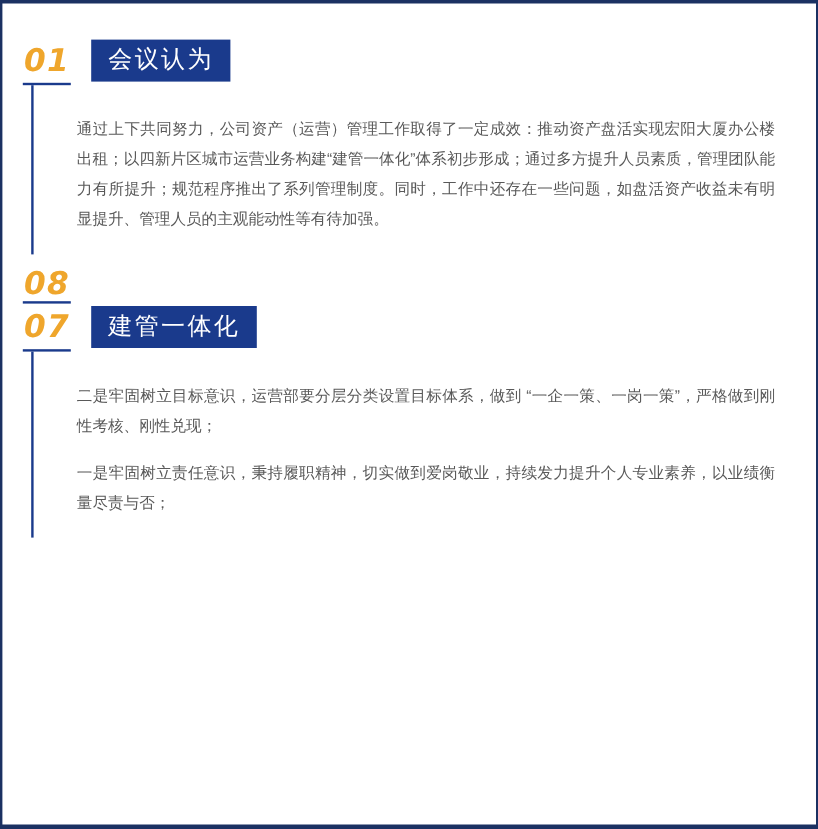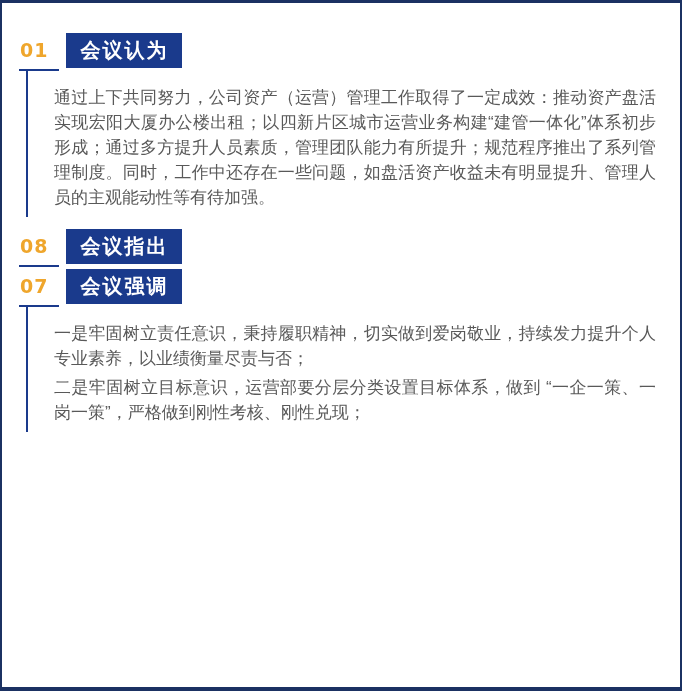--- a/index.html
+++ b/index.html
@@ -19,43 +19,43 @@
     border-left:2px solid var(--navy_dark);
     border-right:2px solid var(--navy_dark);
     padding:30px 18px 0 0;
     overflow:hidden;
   }
   .section{margin:0 0 2px 0;}
   .section-header{
     display:flex;align-items:center;gap:18px;margin-left:18px;
   }
   .num{
-    font-size:19px;font-weight:bold;color:var(--orange);
+    font-size:26px;font-weight:bold;color:var(--orange);
     font-family:"DejaVu Sans","Liberation Sans",sans-serif;
-    letter-spacing:1px;line-height:1;
+    letter-spacing:1px;line-height:1;font-style:italic;
   }
   .badge{
     background:var(--navy);color:#ffffff;
-    font-size:20px;font-weight:bold;letter-spacing:2px;
+    font-size:20px;font-weight:normal;letter-spacing:2px;
     padding:6px 14px 7px 14px;line-height:1.1;
   }
   .h-rule{
     height:2px;width:40px;background:var(--navy);
     margin:1px 0 0 17px;
   }
   .section-body{
     position:relative;
     padding:10px 2px 13px 48px;
   }
   .section-body::before{
     content:"";position:absolute;left:24px;top:0;bottom:10px;width:2px;
     background:var(--navy);
   }
   .section-body p{
-    margin:4px;font-size:17px;line-height:25px;color:var(--text);
+    margin:14px;font-size:13px;line-height:25px;color:var(--text);
     text-align:justify;text-justify:inter-ideograph;
   }
 </style>
 </head>
 <body>
 
 <div class="page">
 
   <section class="section">
     <div class="section-header">
@@ -64,30 +64,29 @@
     </div>
     <div class="h-rule"></div>
     <div class="section-body">
       <p>通过上下共同努力，公司资产（运营）管理工作取得了一定成效：推动资产盘活实现宏阳大厦办公楼出租；以四新片区城市运营业务构建“建管一体化”体系初步形成；通过多方提升人员素质，管理团队能力有所提升；规范程序推出了系列管理制度。同时，工作中还存在一些问题，如盘活资产收益未有明显提升、管理人员的主观能动性等有待加强。</p>
     </div>
   </section>
 
   <section class="section">
     <div class="section-header">
       <span class="num">08</span>
-      <span class="badge">会议指出</span>
     </div>
     <div class="h-rule"></div>
   </section>
 
   <section class="section">
     <div class="section-header">
       <span class="num">07</span>
-      <span class="badge">会议强调</span>
+      <span class="badge">建管一体化</span>
     </div>
     <div class="h-rule"></div>
     <div class="section-body">
+      <p>二是牢固树立目标意识，运营部要分层分类设置目标体系，做到 “一企一策、一岗一策”，严格做到刚性考核、刚性兑现；</p>
       <p>一是牢固树立责任意识，秉持履职精神，切实做到爱岗敬业，持续发力提升个人专业素养，以业绩衡量尽责与否；</p>
-      <p>二是牢固树立目标意识，运营部要分层分类设置目标体系，做到 “一企一策、一岗一策”，严格做到刚性考核、刚性兑现；</p>
     </div>
   </section>
 
 </div>
 
 </body></html>

